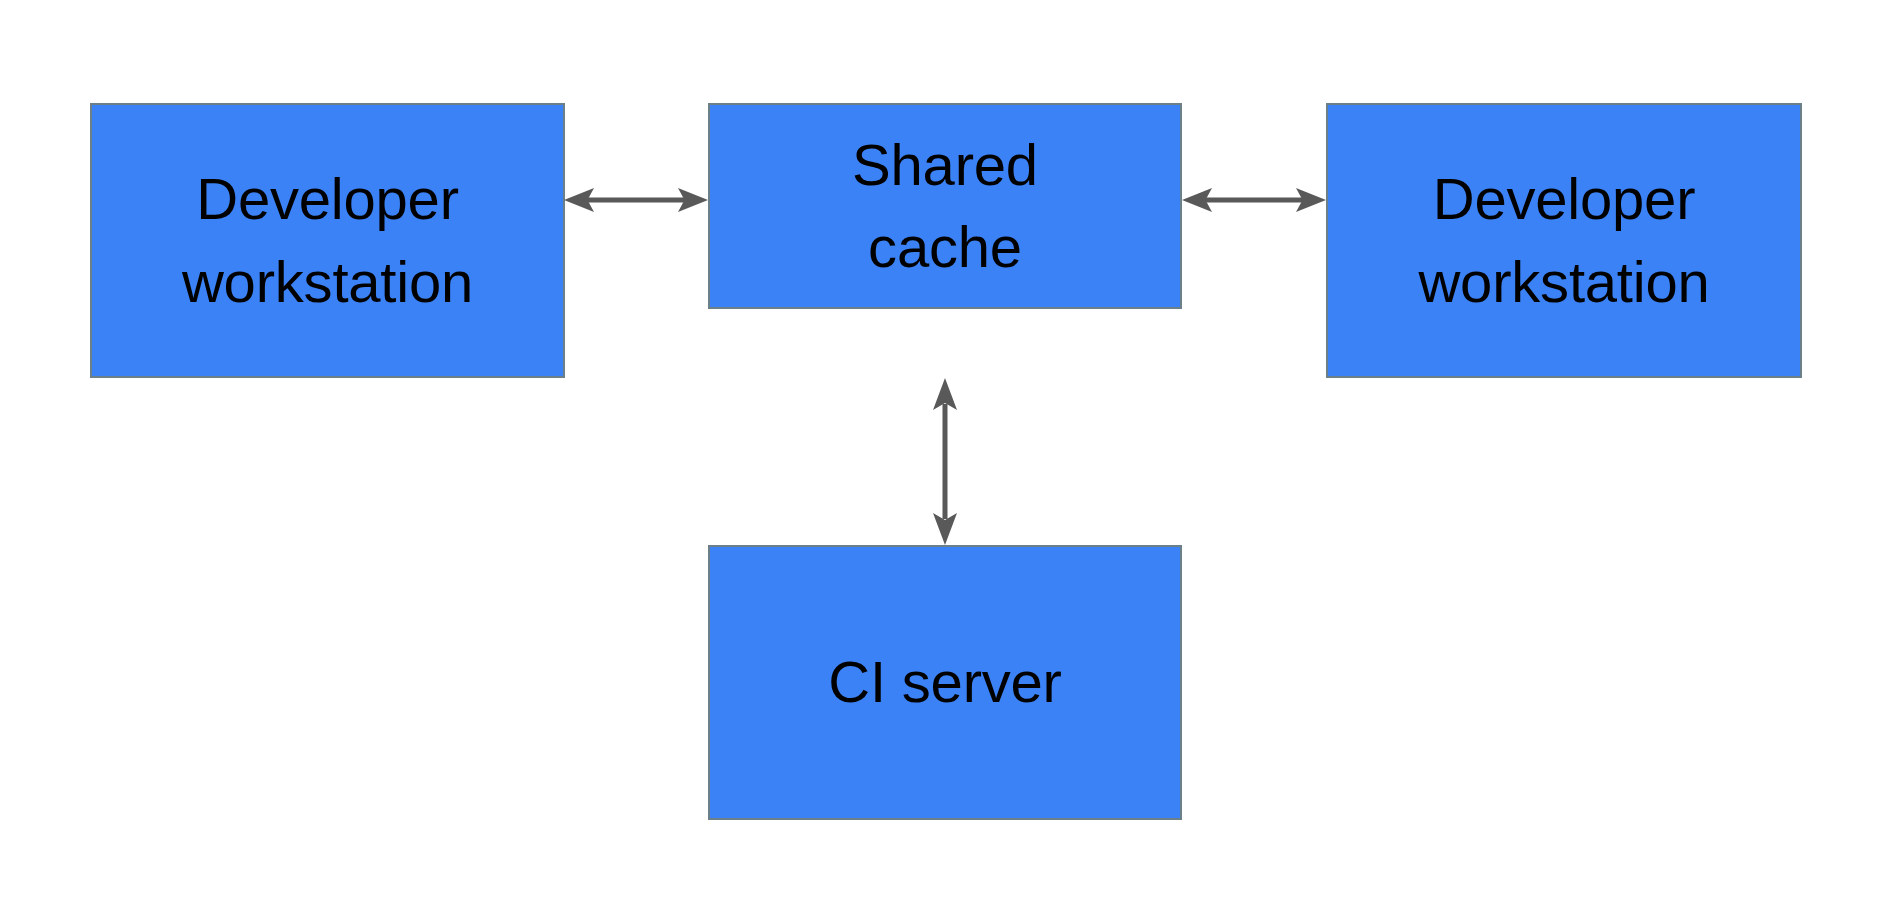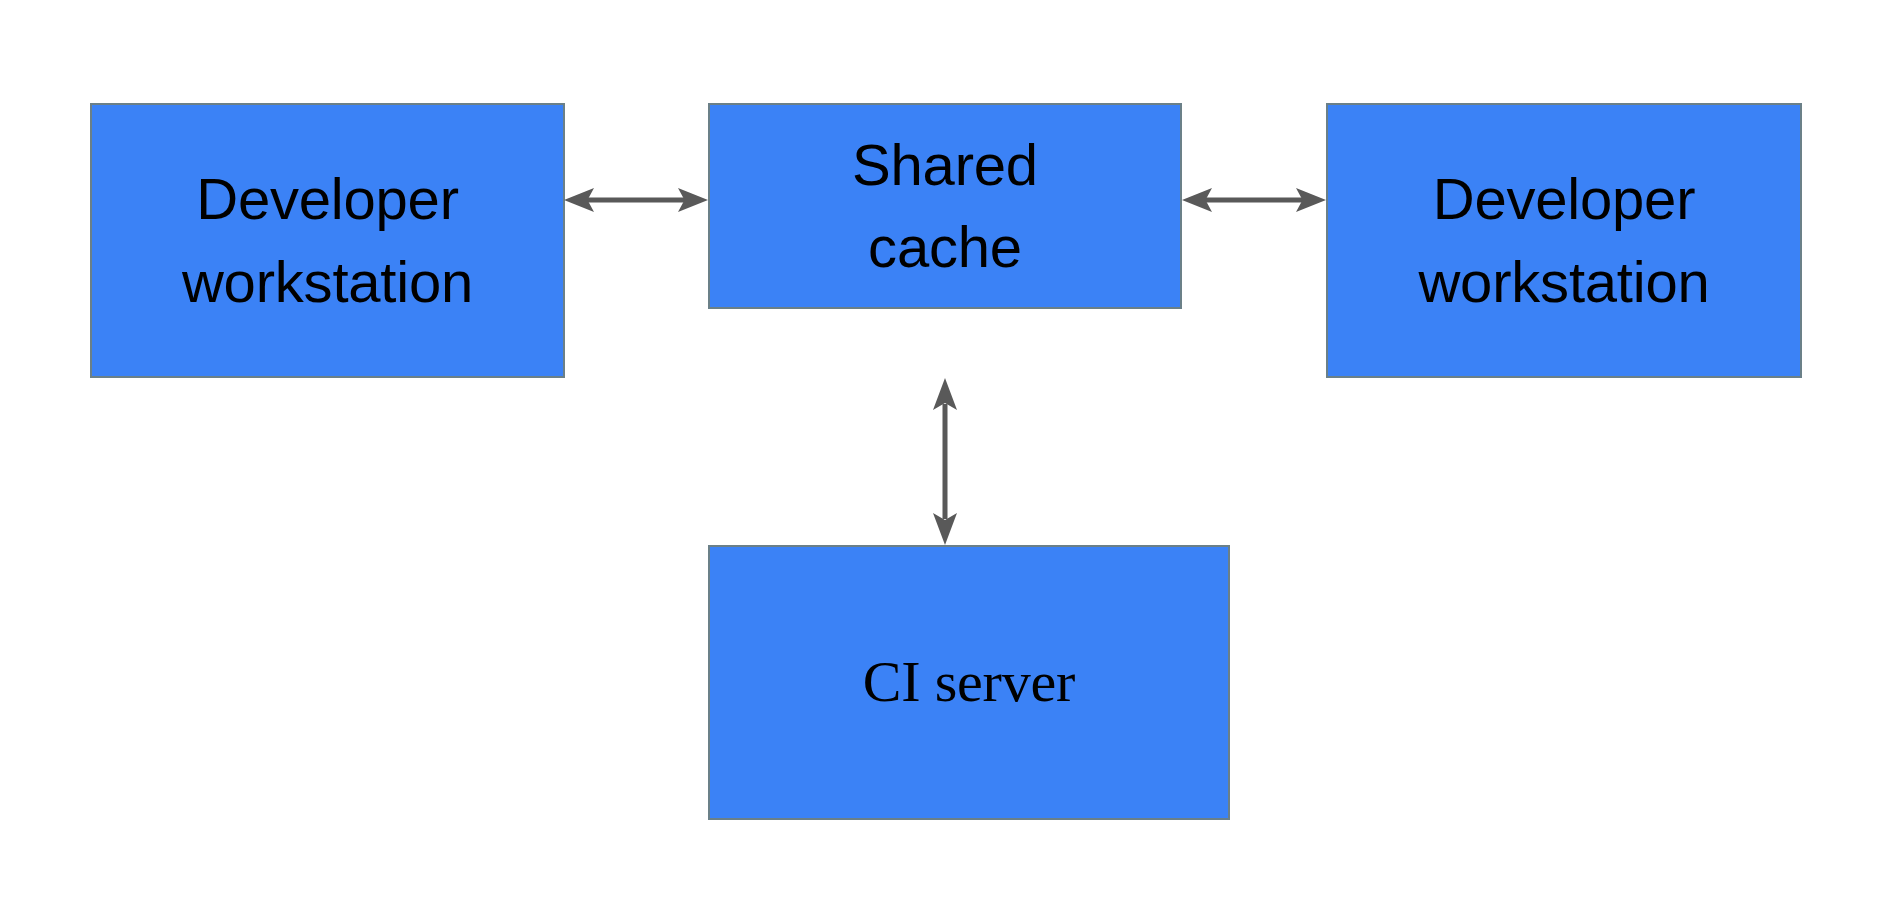--- a/index.html
+++ b/index.html
@@ -31,21 +31,21 @@
     font-size: 58px;
     line-height: 1.42;
     font-weight: 400;
     letter-spacing: -0.2px;
     white-space: pre-line;
     padding: 0 10px;
   }
   #node-dev-left   { left: 90px;   top: 103px; width: 475px; height: 275px; }
   #node-cache      { left: 708px;  top: 103px; width: 474px; height: 206px; }
   #node-dev-right  { left: 1326px; top: 103px; width: 476px; height: 275px; }
-  #node-ci         { left: 708px;  top: 545px; width: 522px; height: 275px; font-family: Liberation Serif, serif; }
+  #node-ci         { left: 708px;  top: 545px; width: 474px; height: 275px; }
 
   .edge {
     position: absolute;
     overflow: visible;
   }
   #edge-left-cache  { left: 560px; top: 176px; width: 152px; height: 48px; }
   #edge-cache-right { left: 1178px; top: 176px; width: 152px; height: 48px; }
   #edge-cache-ci    { left: 921px; top: 374px; width: 48px; height: 175px; }
 </style>
 </head>

